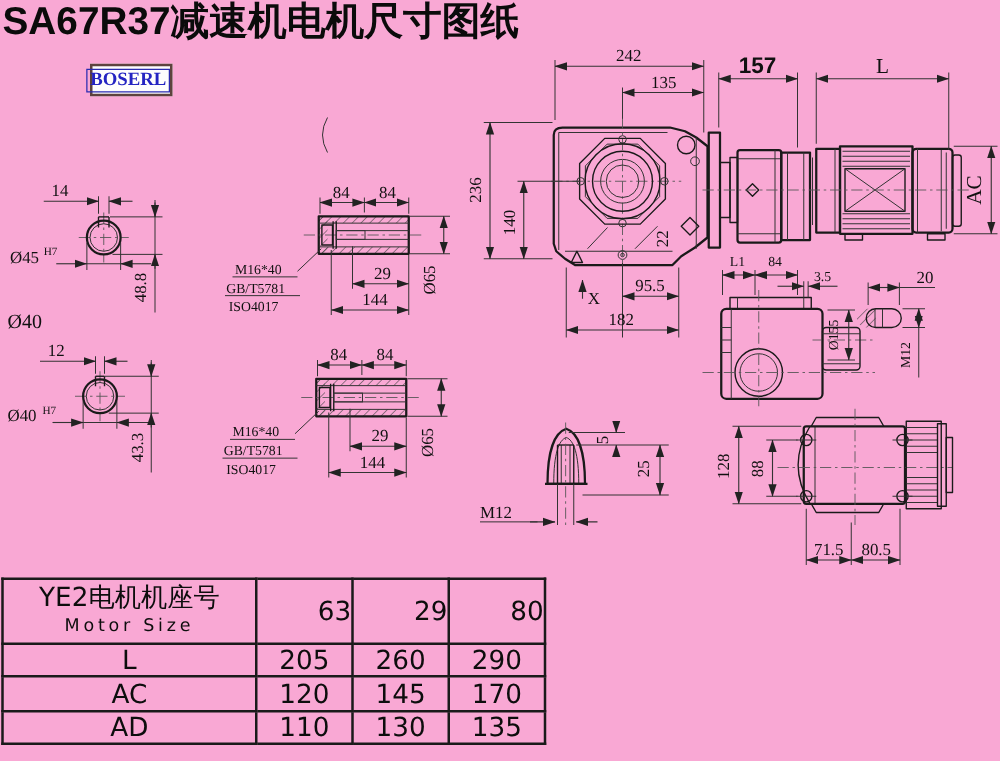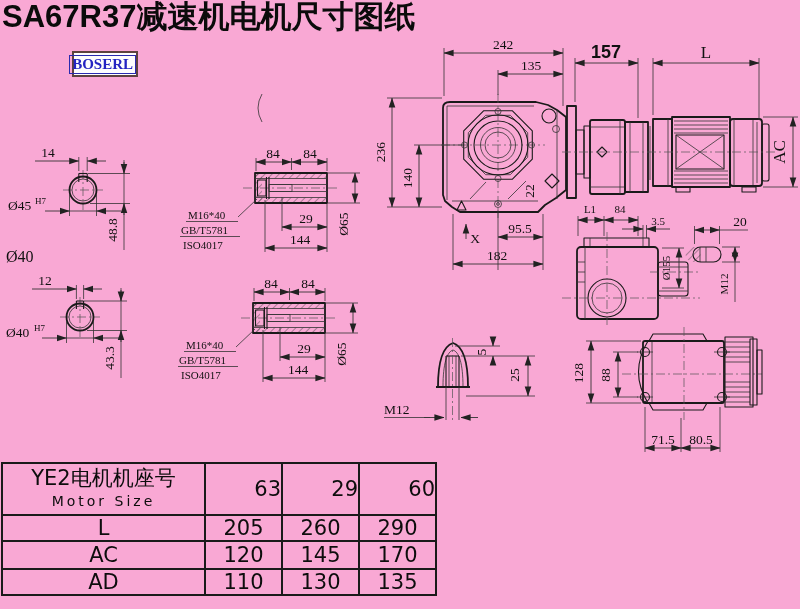--- a/index.html
+++ b/index.html
@@ -405,21 +405,21 @@
 
   <table id="spec-table">
     <tbody>
       <tr class="r1">
         <td class="hd">
           <div class="hcn">YE2电机机座号</div>
           <div class="hen">Motor Size</div>
         </td>
         <td class="sz">63</td>
         <td class="sz">29</td>
-        <td class="sz">60</td>
+        <td class="sz">80</td>
       </tr>
       <tr class="r2">
         <td>L</td>
         <td>205</td>
         <td>260</td>
         <td>290</td>
       </tr>
       <tr class="r3">
         <td>AC</td>
         <td>120</td>

